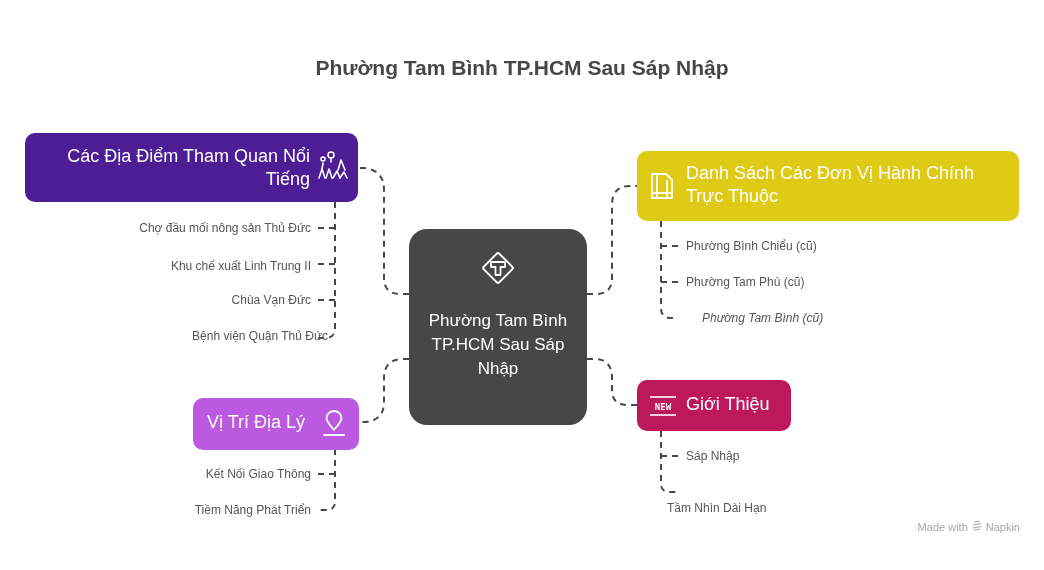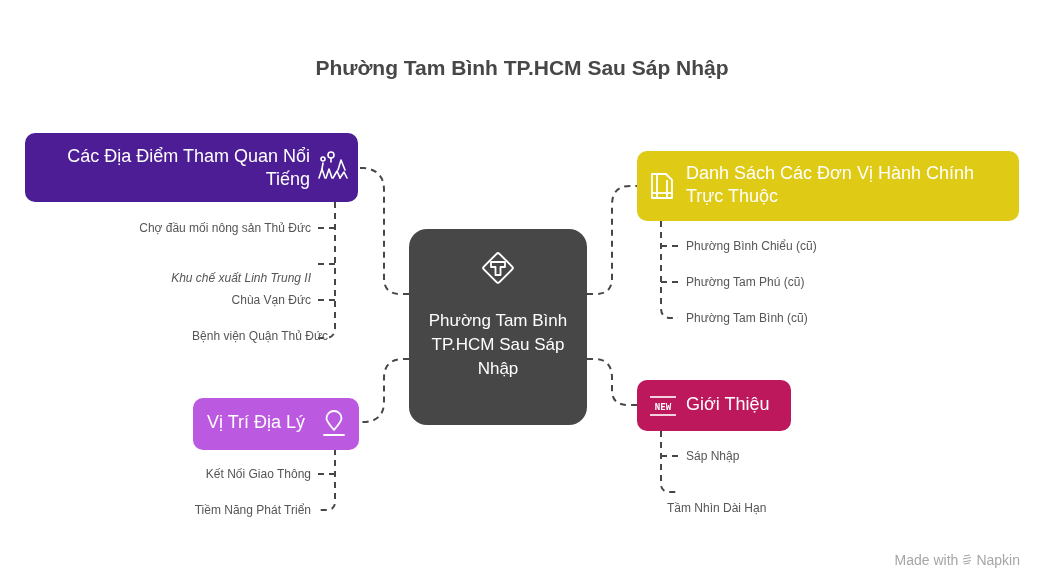--- a/index.html
+++ b/index.html
@@ -28,21 +28,21 @@
   .n-blue .label { position: absolute; right: 48px; top: 12px; width: 280px; }
   .n-yellow { left: 637px; top: 151px; width: 382px; height: 70px; background: #dfca16; padding-left: 16px; }
   .n-yellow .label { position: absolute; left: 49px; top: 11px; width: 320px; }
   .n-purple { left: 193px; top: 398px; width: 166px; height: 52px; background: #bb5ae0; }
   .n-purple .label { position: absolute; left: 14px; top: 13px; }
   .n-green { left: 637px; top: 380px; width: 154px; height: 51px; background: #be185d; }
   .n-green .label { position: absolute; left: 49px; top: 13px; }
   .leaf { position: absolute; font-size: 12px; color: #555555; white-space: nowrap; line-height: 22px; }
   .leaf.right-align { text-align: right; }
   .footer {
-    position: absolute; right: 24px; top: 552px; font-size: 14px; color: #a6a6a6;
+    position: absolute; right: 24px; top: 520px; font-size: 11px; color: #a6a6a6;
     display: flex; align-items: center; gap: 4px;
   }
 </style>
 </head>
 <body>
 
 <div class="title">Phường Tam Bình TP.HCM Sau Sáp Nhập</div>
 
 <svg class="links" viewBox="0 0 1044 570">
   <g fill="none" stroke="#474747" stroke-width="2" stroke-dasharray="6,5">
@@ -93,39 +93,39 @@
       <path d="M6,19 L7,13"></path>
       <path d="M10,28 L13,19 L16,28"></path>
       <path d="M17,28 L21,21 L24,28"></path>
       <path d="M22,20 L25,10 L29,20"></path>
       <path d="M24,28 L28,22 L31,28"></path>
     </svg>
   </span>
 </div>
 
 <div class="leaf right-align" style="right:733px; top:217px;">Chợ đầu mối nông sản Thủ Đức</div>
-<div class="leaf right-align" style="right:733px; top:267px;font-style:italic;">Khu chế xuất Linh Trung II</div>
+<div class="leaf right-align" style="right:733px; top:255px;">Khu chế xuất Linh Trung II</div>
 <div class="leaf right-align" style="right:733px; top:289px;">Chùa Vạn Đức</div>
 <div class="leaf right-align" style="right:716px; top:325px;">Bệnh viện Quận Thủ Đức</div>
 
 <div class="node n-yellow">
   <span class="icon" style="left:12px; top:20px;">
     <svg width="26" height="30" viewBox="0 0 26 30" fill="none" stroke="#fff" stroke-width="1.8" stroke-linejoin="round">
       <path d="M3,3 H17 L23,9 V27 H3 Z"></path>
       <path d="M8,3 V27"></path>
       <path d="M18,9 V27"></path>
       <path d="M3,22 H23"></path>
     </svg>
   </span>
   <div class="label">Danh Sách Các Đơn Vị Hành Chính Trực Thuộc</div>
 </div>
 
 <div class="leaf" style="left:686px; top:235px;">Phường Bình Chiểu (cũ)</div>
 <div class="leaf" style="left:686px; top:271px;">Phường Tam Phú (cũ)</div>
-<div class="leaf" style="left:686px; top:307px;">Phường Tam Bình (cũ)</div>
+<div class="leaf" style="left:702px; top:307px;font-style:italic;">Phường Tam Bình (cũ)</div>
 
 <div class="node n-purple">
   <div class="label">Vị Trí Địa Lý</div>
   <span class="icon" style="right:13px; top:11px;">
     <svg width="24" height="28" viewBox="0 0 24 28" fill="none" stroke="#fff" stroke-width="1.8" stroke-linecap="round" stroke-linejoin="round">
       <path d="M12,21 C8,16 4.5,12.5 4.5,9.5 A7.5,7.5 0 0 1 19.5,9.5 C19.5,12.5 16,16 12,21 Z"></path>
       <path d="M2,26 H22"></path>
     </svg>
   </span>
 </div>

